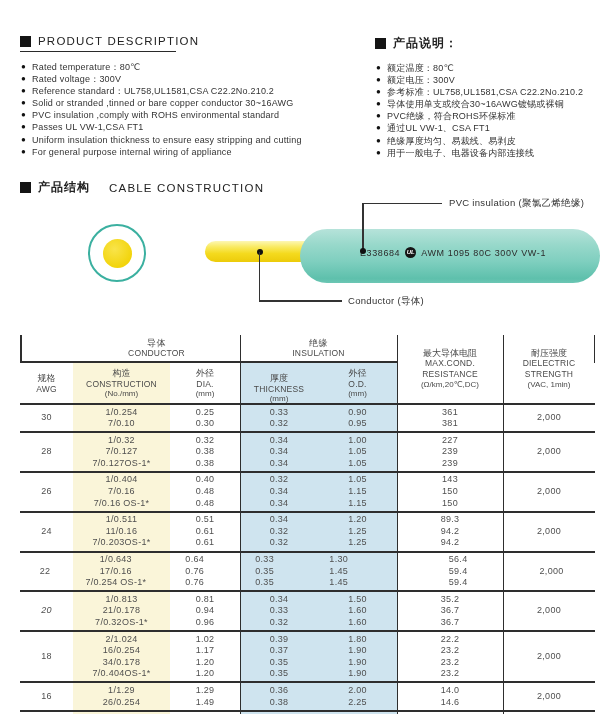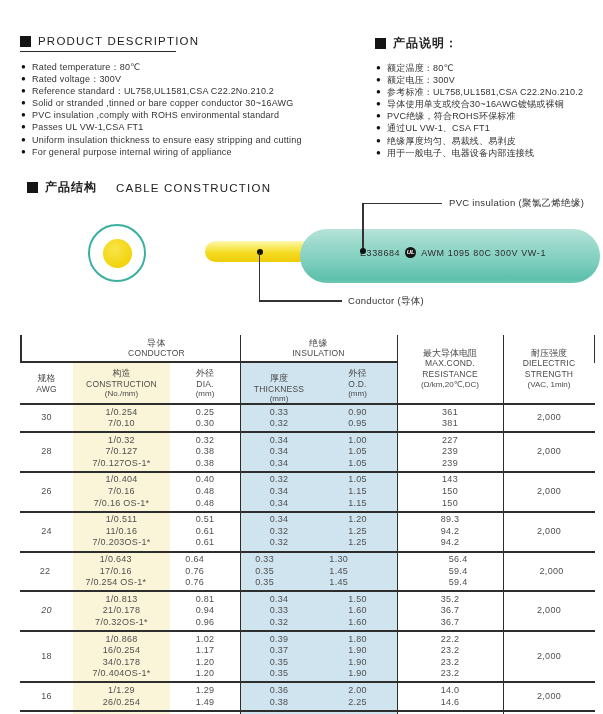--- a/index.html
+++ b/index.html
@@ -141,21 +141,21 @@
       <div class="b-item">
         <span class="b-dot">●</span>
         <span>绝缘厚度均匀、易裁线、易剥皮</span>
       </div>
       <div class="b-item">
         <span class="b-dot">●</span>
         <span>用于一般电子、电器设备内部连接线</span>
       </div>
     </div>
 
-  <div class="sec-head" style="left:27px;top:179px;justify-content:center;">
+  <div class="sec-head" style="left:20px;top:179px;justify-content:center;">
     <span class="sq"></span>
     <span class="sec-title-zh">产品结构</span>
     <span class="sec-title-en" style="margin-left:12px;">CABLE CONSTRUCTION</span>
   </div>
 
   <div class="xsec-outer">
     <div class="xsec-core"></div>
   </div>
   <div class="conductor"></div>
   <div class="cable"></div>
@@ -436,21 +436,21 @@
           </div>
           <div class="tcell" style="width: 92px;">
             <div class="line">2,000</div>
           </div>
         </div>
         <div class="trow">
           <div class="tcell" style="width: 53px;">
             <div class="line">18</div>
           </div>
           <div class="tcell" style="width: 97px;">
-            <div class="line">1/0.868</div>
+            <div class="line">2/1.024</div>
             <div class="line">16/0.254</div>
             <div class="line">34/0.178</div>
             <div class="line">7/0.404OS-1*</div>
           </div>
           <div class="tcell" style="width: 70px;">
             <div class="line">1.02</div>
             <div class="line">1.17</div>
             <div class="line">1.20</div>
             <div class="line">1.20</div>
           </div>

